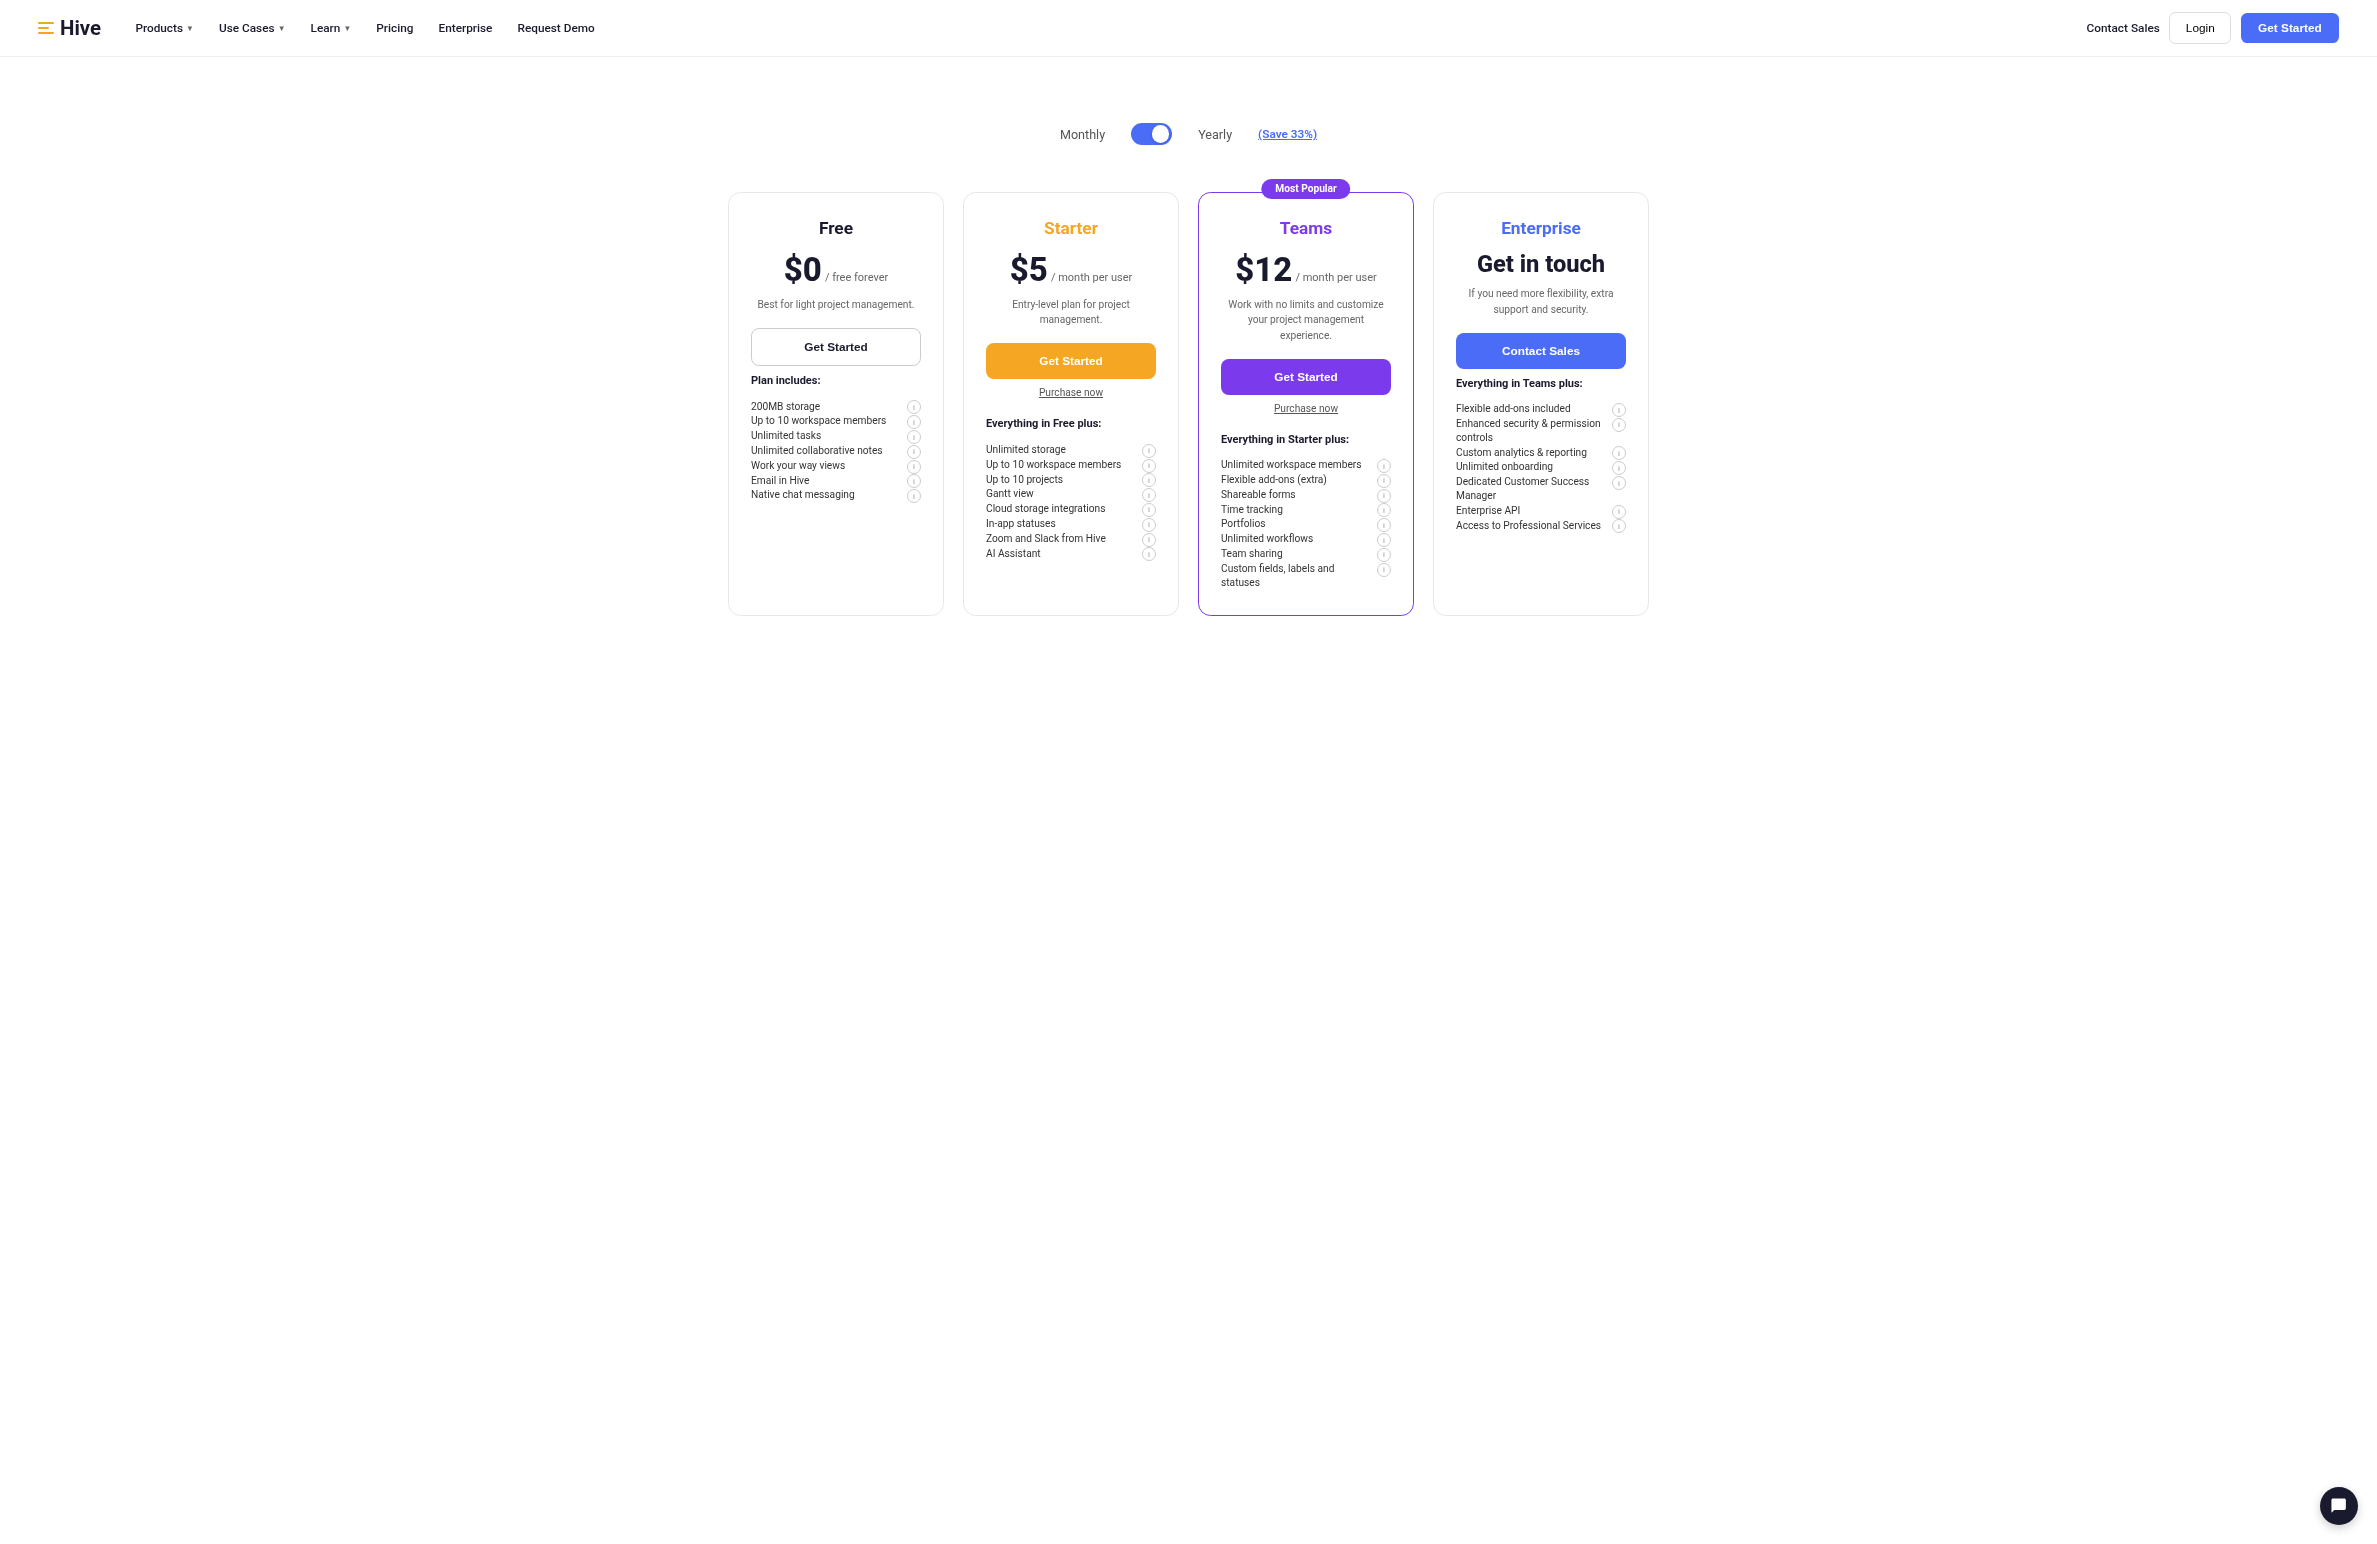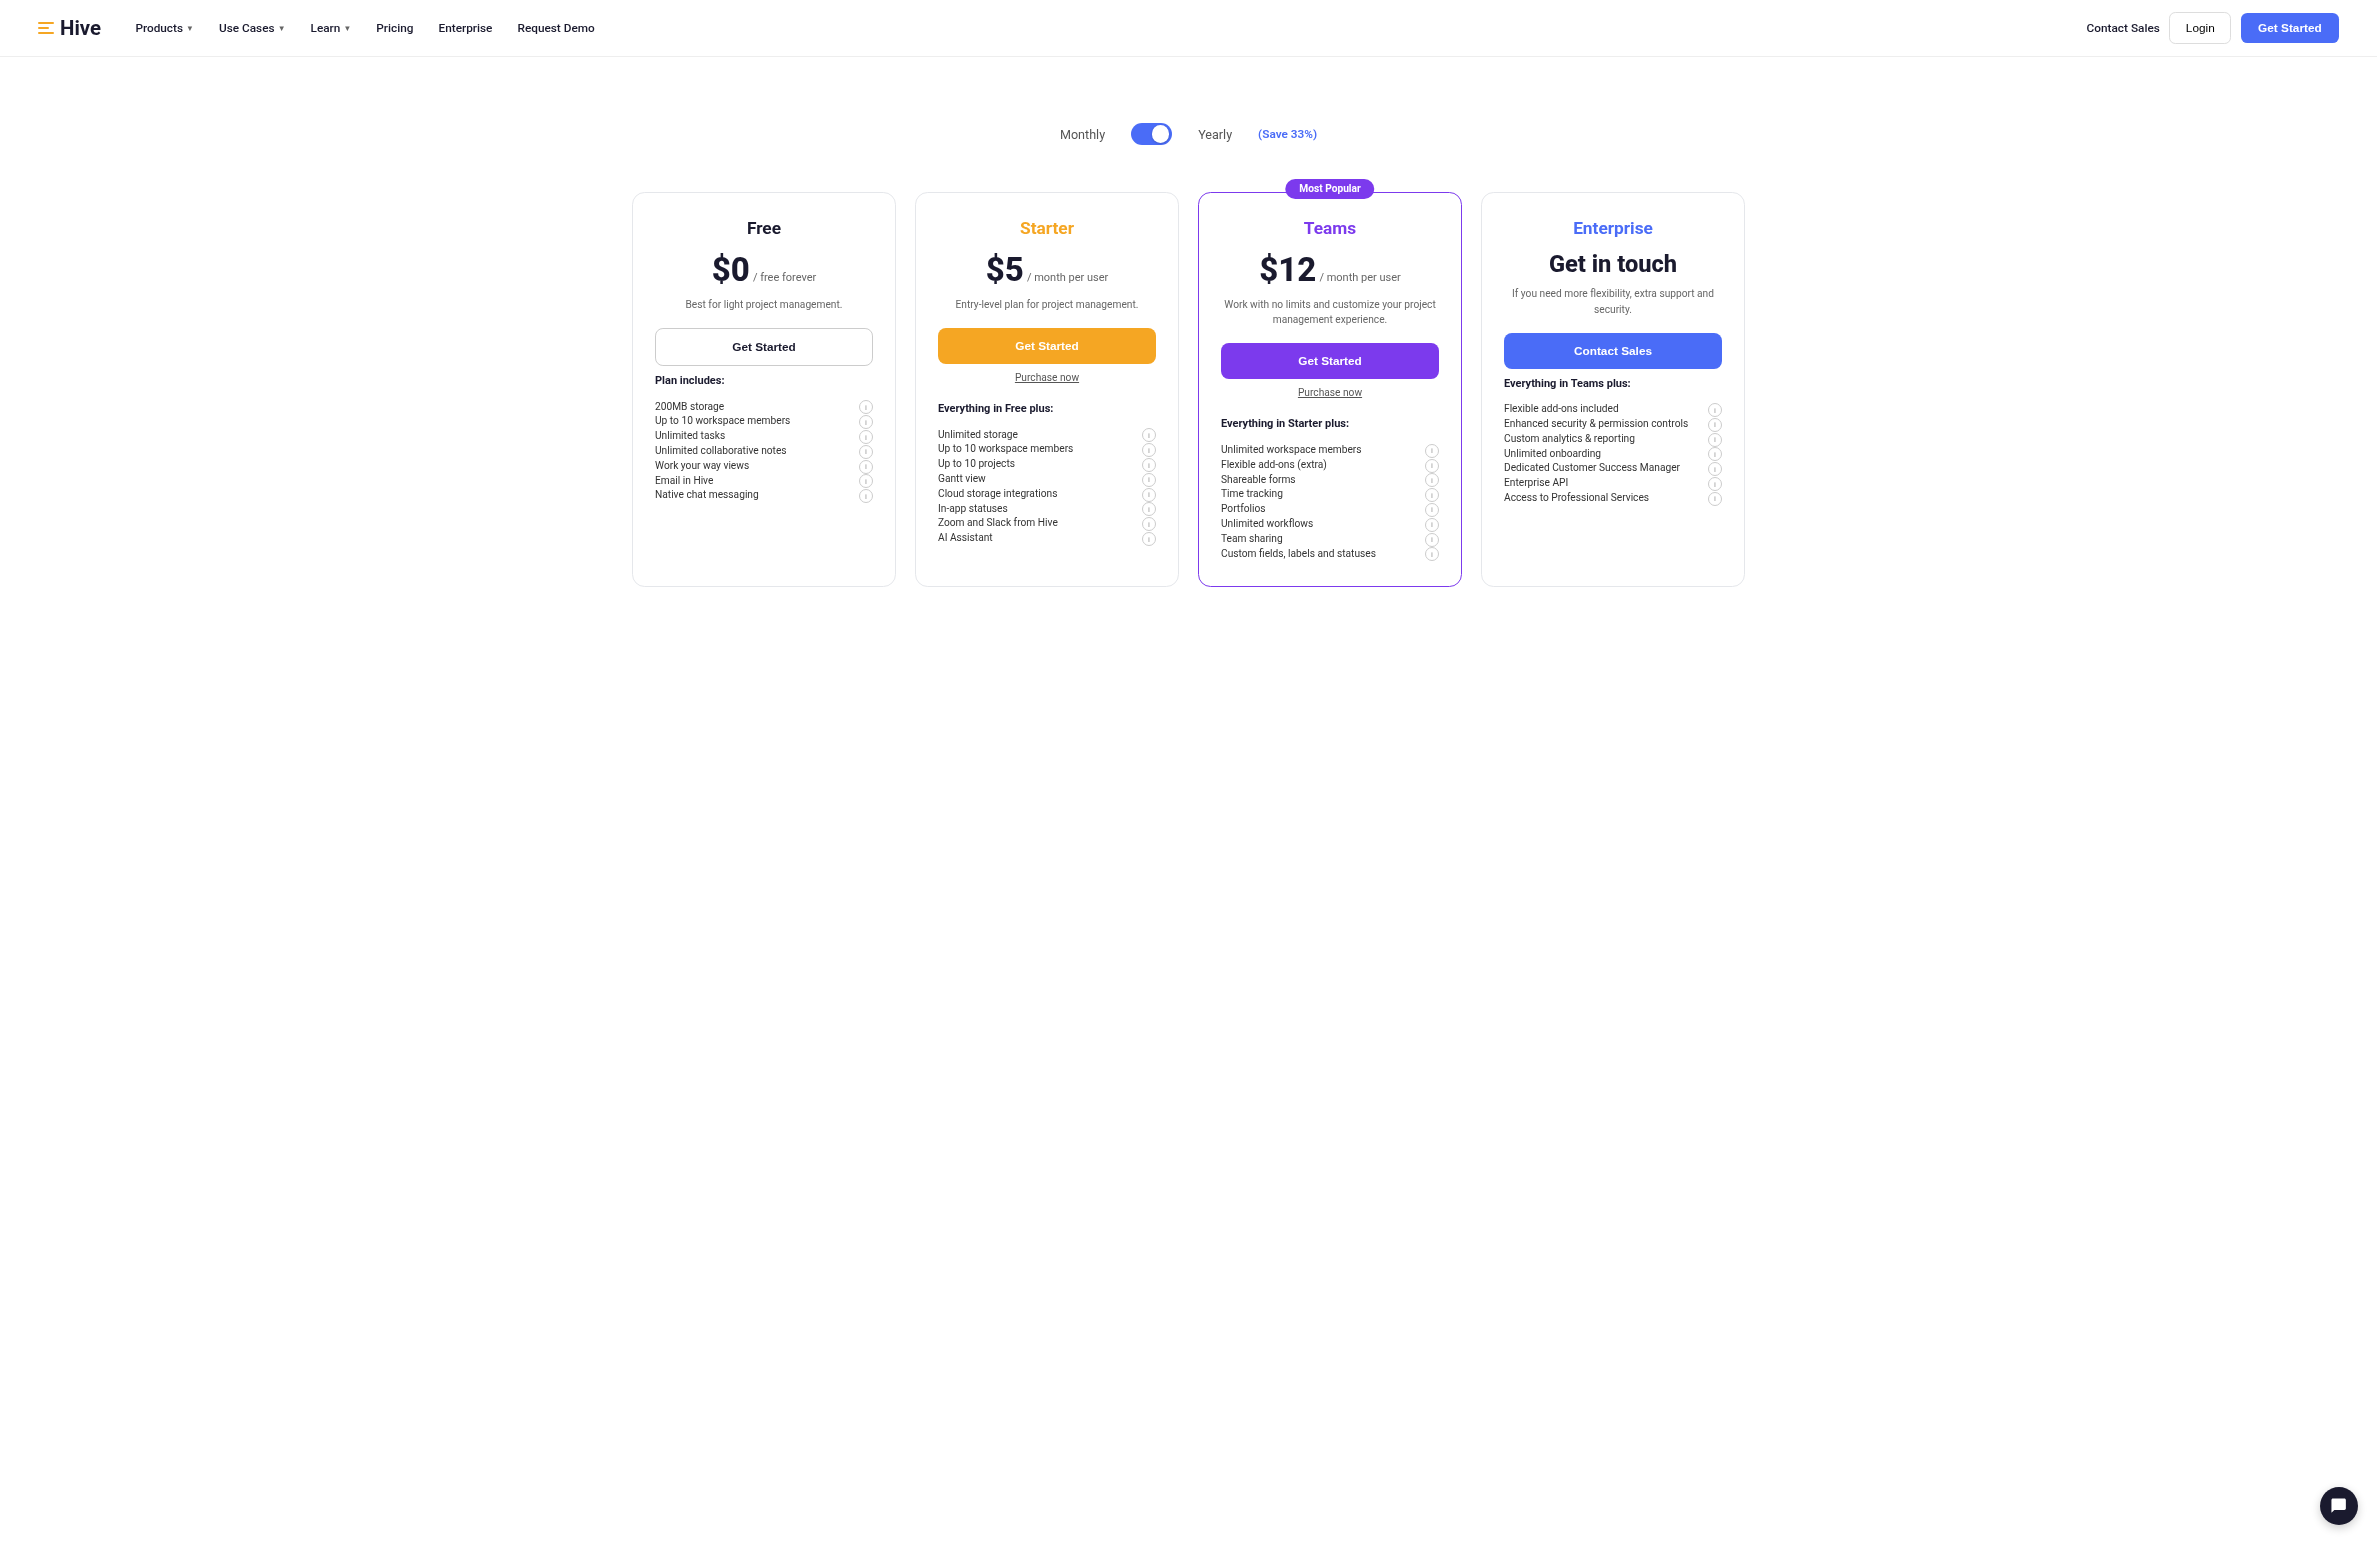--- a/index.html
+++ b/index.html
@@ -47,28 +47,28 @@
     .toggle-switch input { opacity: 0; width: 0; height: 0; }
     .toggle-track {
       position: absolute; top: 0; left: 0; right: 0; bottom: 0;
       background: #4a6cf7; border-radius: 11px; transition: background 0.2s;
     }
     .toggle-thumb {
       position: absolute; width: 17.3px; height: 17.3px; background: #fff;
       border-radius: 50%; top: 2.4px; left: 21px; transition: left 0.2s;
       box-shadow: 0 0.8px 2.4px rgba(0,0,0,0.2);
     }
-    .save-badge { color: #4a6cf7; font-weight: 600; font-size: 11.8px; }
+    .save-badge { color: #4a6cf7; font-weight: 600; font-size: 11.8px; text-decoration: underline; }
 
     
     .plans-container { display: flex; justify-content: center; gap: 19px; padding: 15.7px 31px 47px; flex-wrap: wrap; }
 
     .plan-card {
       background: #fff; border: 1.2px solid #e5e7eb; border-radius: 12.6px;
-      padding: 25px 22px; width: 264px; position: relative;
+      padding: 25px 22px; width: 216px; position: relative;
     }
     .plan-card.popular {
       border-color: #7c3aed; border-width: 1.6px;
     }
     .most-popular-badge {
       position: absolute; top: -14px; left: 50%; transform: translateX(-50%);
       background: #7c3aed; color: #fff; font-size: 10.2px; font-weight: 700;
       padding: 4.7px 14px; border-radius: 15.7px; white-space: nowrap;
     }
 

